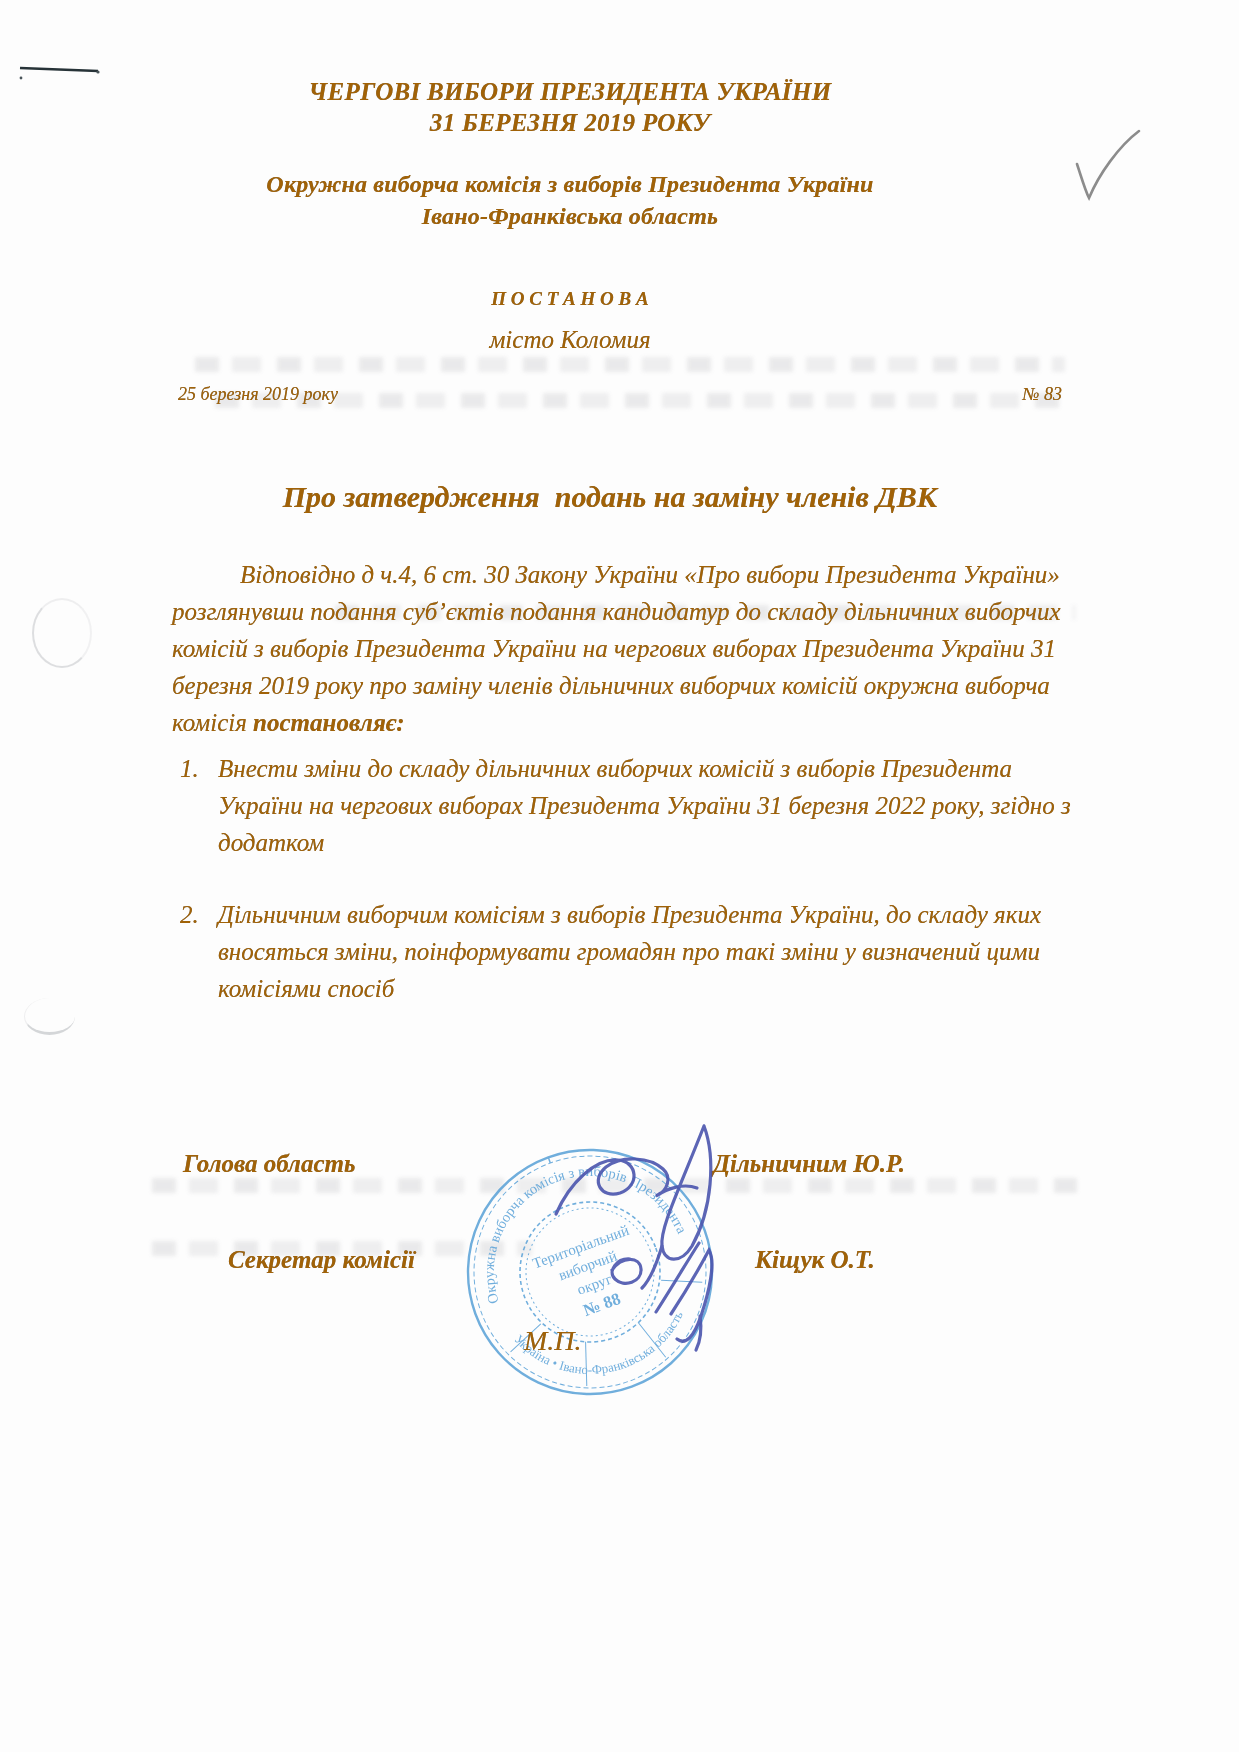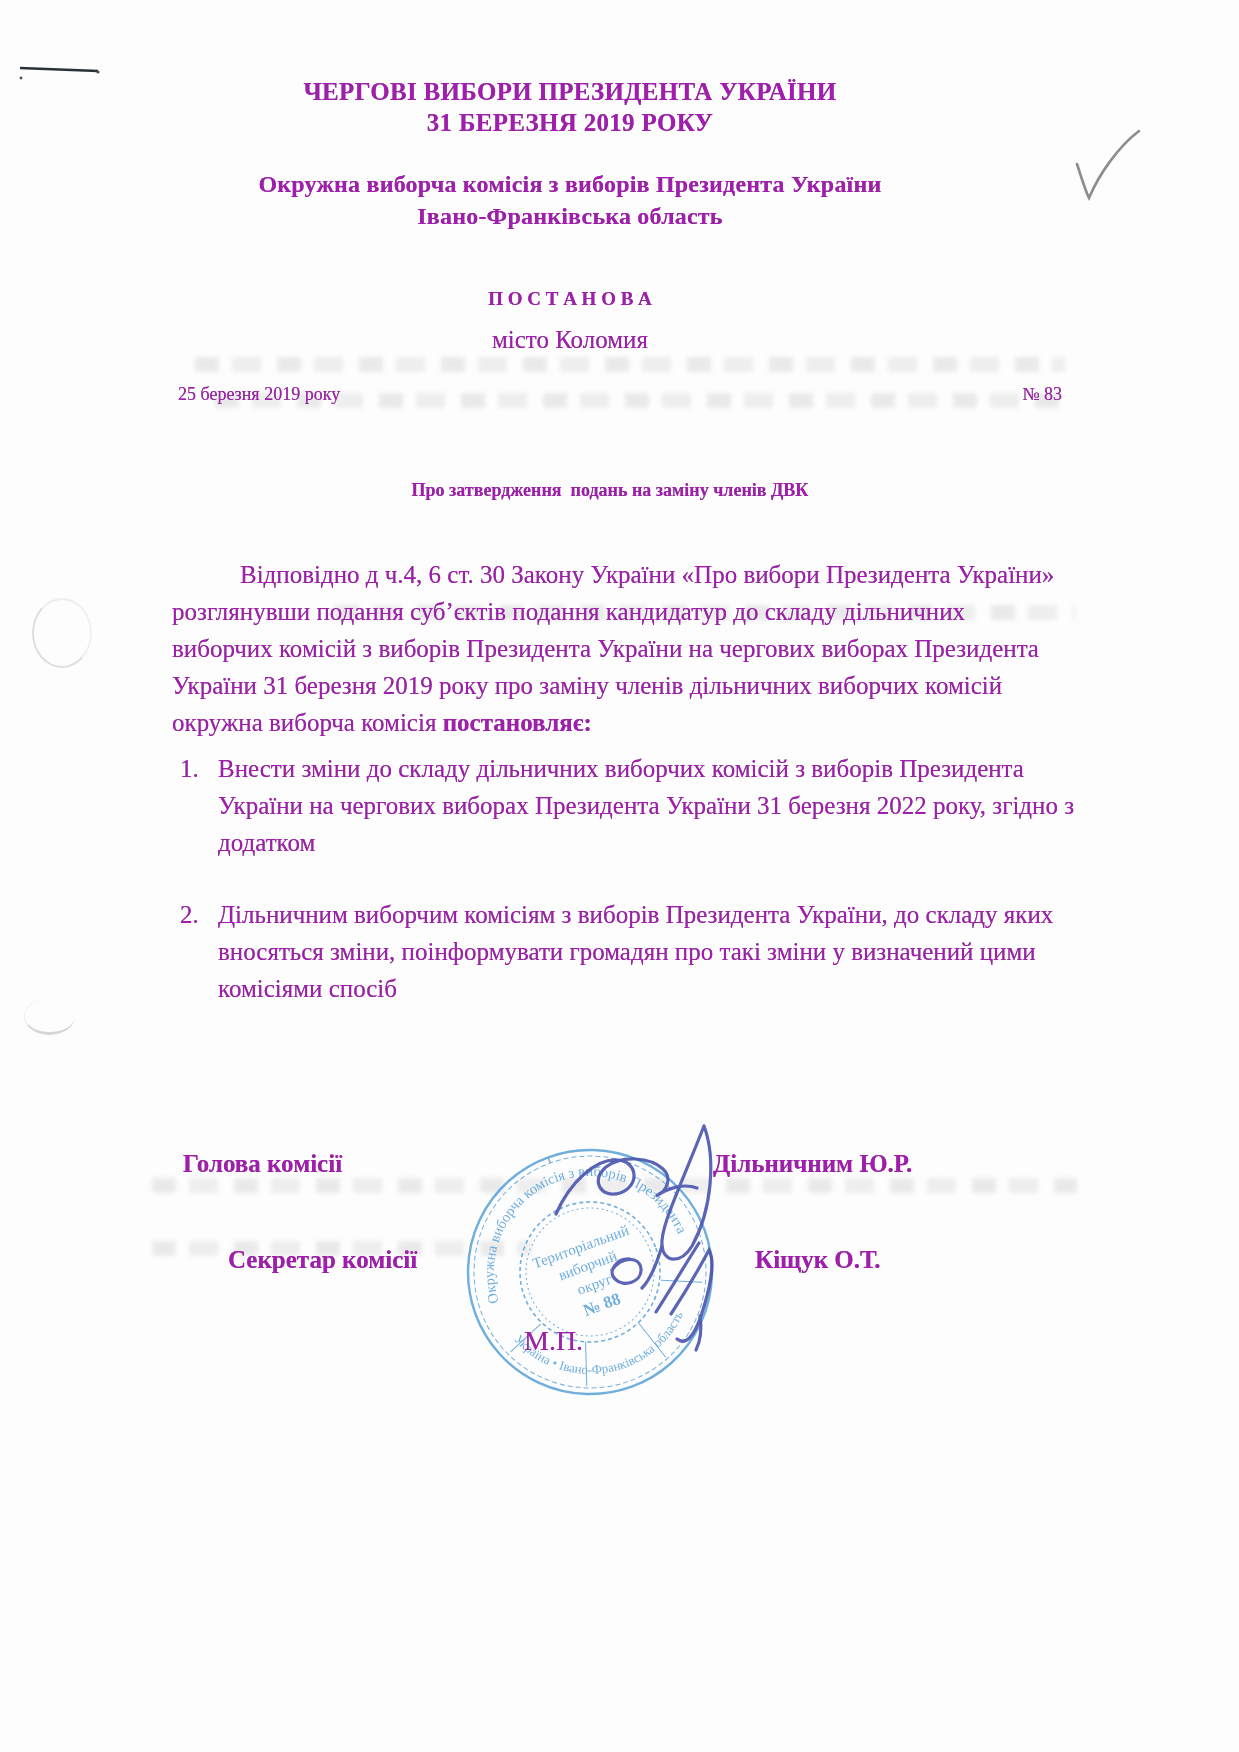--- a/index.html
+++ b/index.html
@@ -11,28 +11,28 @@
     position:relative;
     overflow:hidden;
   }
   .page {
     position:absolute; inset:0;
     background:#fdfdfd;
   }
   .abs { position:absolute; }
   .center { text-align:center; }
   .b { font-weight:bold; }
-  .ink { color:#a21caf; text-shadow:0 0 .5px rgba(30,30,30,.55); }
+  .ink { color:#a16207; text-shadow:0 0 .5px rgba(30,30,30,.55);font-style:italic; }
 
   .header-block { top:76px; left:150px; width:840px; font-size:25px; line-height:31px; letter-spacing:.3px; }
   .commission-block { top:168px; left:150px; width:840px; font-size:24px; line-height:32px; letter-spacing:.2px; }
   .doctype { top:288px; left:150px; width:840px; font-size:19px; white-space:pre; }
   .city { top:326px; left:150px; width:840px; font-size:25px; }
   .daterow { top:384px; left:178px; width:884px; display:flex; justify-content:space-between; font-size:18px; }
-  .subject { top:480px; left:180px; width:860px; font-size:18px; white-space:pre-wrap; }
+  .subject { top:480px; left:180px; width:860px; font-size:30px; white-space:pre-wrap; }
   .preamble { top:556px; left:172px; width:900px; font-size:25px; line-height:37px; text-indent:68px; }
   .list-item { left:180px; width:905px; font-size:25px; line-height:37px; display:flex; }
   .list-item .num { width:38px; flex:0 0 38px; }
   .list-item .txt { flex:1; }
   .item-1 { top:750px; }
   .item-2 { top:896px; }
 
   .sig-title-head { top:1150px; left:183px; font-size:25px; }
   .sig-name-head { top:1150px; left:713px; font-size:25px; }
   .sig-title-sec { top:1246px; left:228px; font-size:25px; }
@@ -168,19 +168,19 @@
 
       <g>
         <path d="M 612,1270 C 622,1256 640,1256 641,1269 C 642,1282 624,1288 615,1279 C 607,1271 617,1258 630,1259"></path>
         <path d="M 656,1312 C 674,1284 688,1260 699,1243"></path>
         <path d="M 671,1314 C 688,1288 701,1265 709,1250 C 716,1262 709,1292 701,1316 C 694,1336 686,1346 677,1339"></path>
         <path d="M 700,1316 C 702,1330 700,1342 696,1350"></path>
       </g>
     </g>
   </svg>
 
-  <div class="abs sig-title-head b ink">Голова комісії</div>
+  <div class="abs sig-title-head b ink">Голова область</div>
   <div class="abs sig-name-head b ink">Дільничним Ю.Р.</div>
   <div class="abs sig-title-sec b ink">Секретар комісії</div>
   <div class="abs sig-name-sec b ink">Кіщук О.Т.</div>
   <div class="abs seal-mark ink">М.П.</div>
 
 </div>
 
 </body></html>

